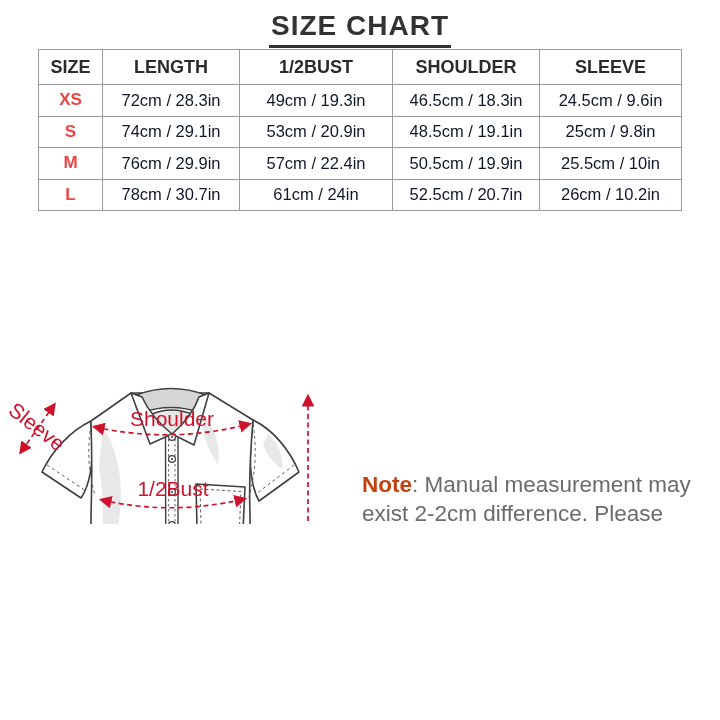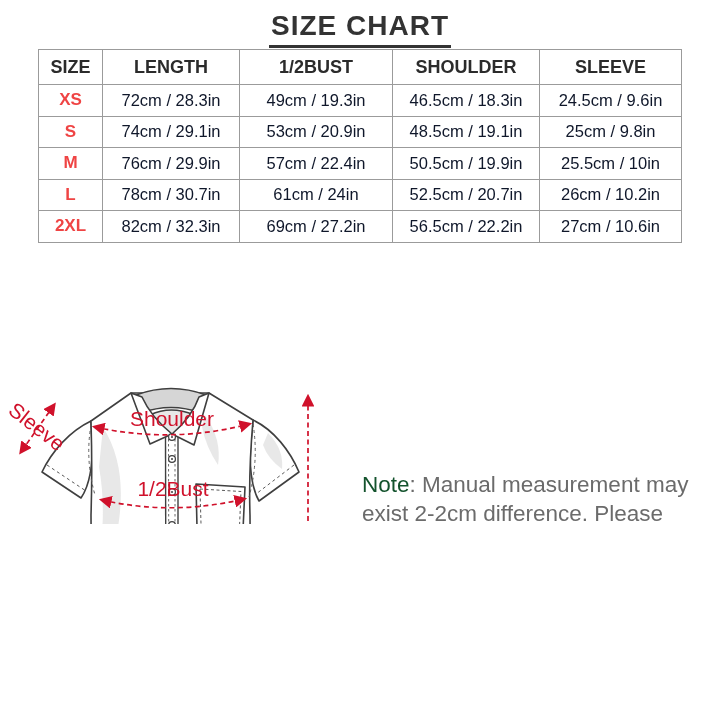--- a/index.html
+++ b/index.html
@@ -25,21 +25,21 @@
   .diagram svg{position:absolute;left:0;top:0;}
   .red-label{position:absolute;color:var(--accent,#d0112b);font-size:21px;
              line-height:23px;text-align:center;pointer-events:none;}
   .lbl-shoulder{left:122px;top:52px;width:100px;}
   .lbl-bust{left:125px;top:122px;width:96px;}
   .lbl-length{left:278px;top:177px;width:62px;background:#fff;padding:1px 0;}
   .lbl-sleeve{left:0px;top:60px;width:74px;transform:rotate(38deg);transform-origin:center;}
   
   .note{position:absolute;left:362px;top:470px;width:340px;margin:0;
         font-size:22.5px;line-height:29px;color:#6b6b6b;}
-  .note b{font-weight:normal;color:#14532d;}
+  .note b{font-weight:bold;color:#c2410c;}
 </style>
 </head>
 <body>
 
 <div class="page">
 
   <div class="title-wrap">
     <span class="title">SIZE CHART</span>
   </div>
 
@@ -81,27 +81,20 @@
         <td class="val">57cm / 22.4in</td>
         <td class="val">50.5cm / 19.9in</td>
         <td class="val">25.5cm / 10in</td>
       </tr>
       <tr>
         <th class="size-cell">L</th>
         <td class="val">78cm / 30.7in</td>
         <td class="val">61cm / 24in</td>
         <td class="val">52.5cm / 20.7in</td>
         <td class="val">26cm / 10.2in</td>
-      </tr>
-      <tr>
-        <th class="size-cell">2XL</th>
-        <td class="val">82cm / 32.3in</td>
-        <td class="val">69cm / 27.2in</td>
-        <td class="val">56.5cm / 22.2in</td>
-        <td class="val">27cm / 10.6in</td>
       </tr>
     </tbody>
   </table>
 
   <div class="diagram">
     <svg width="360" height="365" viewBox="0 0 360 365">
       <defs>
         <marker id="arr" viewBox="0 0 10 10" refX="7.5" refY="5" markerWidth="7.5" markerHeight="7.5" orient="auto-start-reverse">
           <path d="M0,0 L10,5 L0,10 Z" fill="#d0112b"></path>
         </marker>

